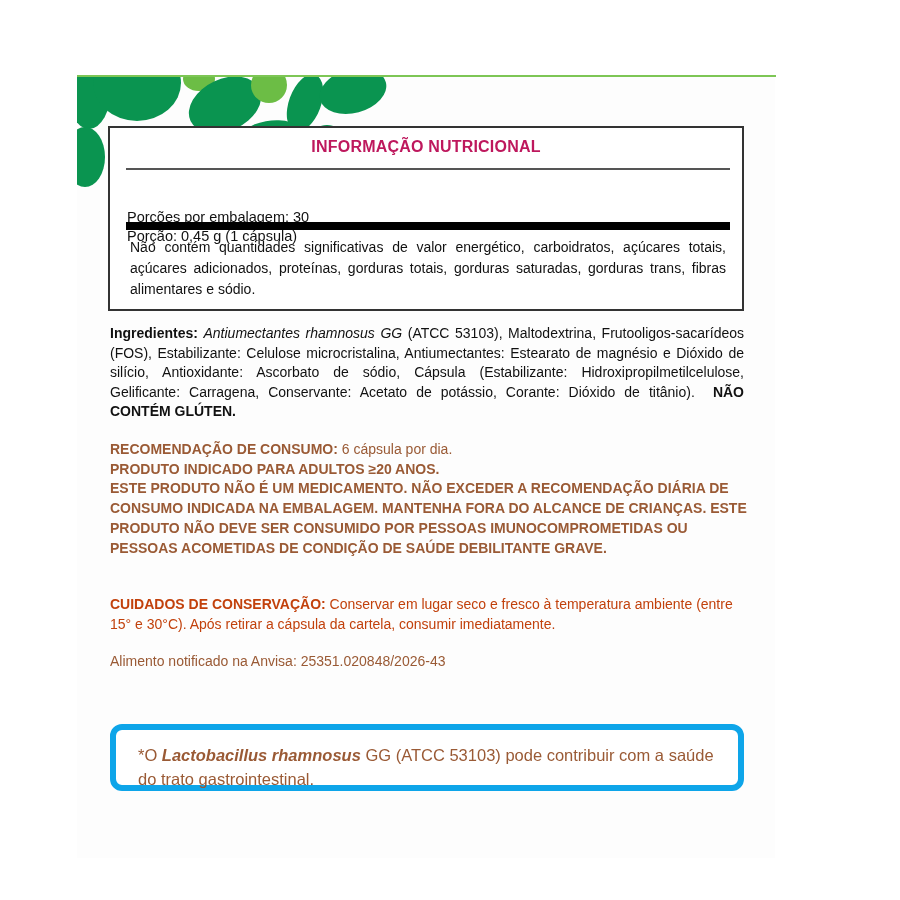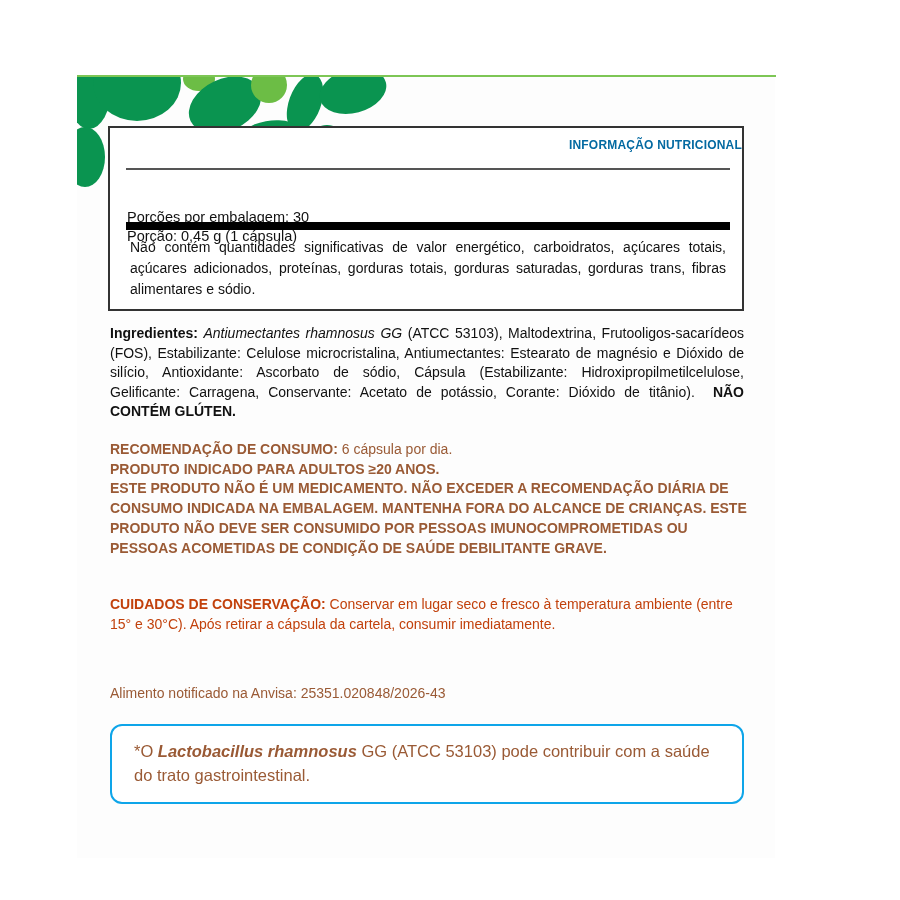--- a/index.html
+++ b/index.html
@@ -15,22 +15,22 @@
       position: absolute; left: 77px; top: 75px; width: 699px; height: 2px; background: #7dc655;
     }
     .deco { position: absolute; left: 77px; top: 77px; width: 320px; height: 110px; overflow: hidden; }
     .deco svg { display: block; }
 
     .nutri-box {
       position: absolute; left: 108px; top: 126px; width: 636px; height: 185px;
       border: 2px solid #333; background: #fff; box-sizing: border-box;
     }
     .nutri-title {
-      position: absolute; left: 0; right: 0; top: 10px; text-align: right;
-      font-weight: bold; font-size: 12px; color: #0369a1; letter-spacing: 0.2px;
+      position: absolute; left: 0; right: 0; top: 10px; text-align: center;
+      font-weight: bold; font-size: 16px; color: #be185d; letter-spacing: 0.2px;
     }
     .thin-rule { position: absolute; left: 16px; right: 12px; top: 40px; height: 2px; background: #555; }
     .portions { position: absolute; left: 17px; top: 48px; font-size: 14.5px; color: #111; line-height: 19px; margin-top: 32px; }
     .thick-rule { position: absolute; left: 16px; right: 12px; top: 94px; height: 8px; background: #000; }
     .nutri-note {
       position: absolute; left: 20px; right: 16px; top: 109px;
       font-size: 14px; color: #111; line-height: 21px; text-align: justify;
     }
 
     .ingredients {
@@ -42,25 +42,25 @@
       position: absolute; left: 110px; top: 440px; width: 640px;
       font-size: 14px; line-height: 19.7px; color: #9a5a35; font-weight: bold;
     }
     .recommend .normal { font-weight: normal; }
     .conserv {
       position: absolute; left: 110px; top: 595px; width: 640px;
       font-size: 14px; line-height: 19.5px; color: #c2410c;
     }
     .conserv b { font-weight: bold; }
     .anvisa {
-      position: absolute; left: 110px; top: 685px; font-size: 14px; color: #9a5a35;
+      position: absolute; left: 110px; top: 653px; font-size: 14px; color: #9a5a35;
     }
     .claim-box {
-      position: absolute; left: 110px; top: 724px; width: 634px; height: 80px;
-      border: 2px solid #0ea5e9; border-radius: 12px; box-sizing: border-box; background: #fff; padding-left: 29px;
+      position: absolute; left: 110px; top: 724px; width: 634px; height: 67px;
+      border: 6px solid #0ea5e9; border-radius: 12px; box-sizing: border-box; background: #fff; padding-left: 29px;
     }
     .claim-text {
       position: absolute; left: 22px; top: 13px; right: 20px;
       font-size: 16.5px; line-height: 24px; color: #9a5a35;
     }
     .claim-text i { font-weight: bold; }
   </style>
 </head>
 <body>
 

